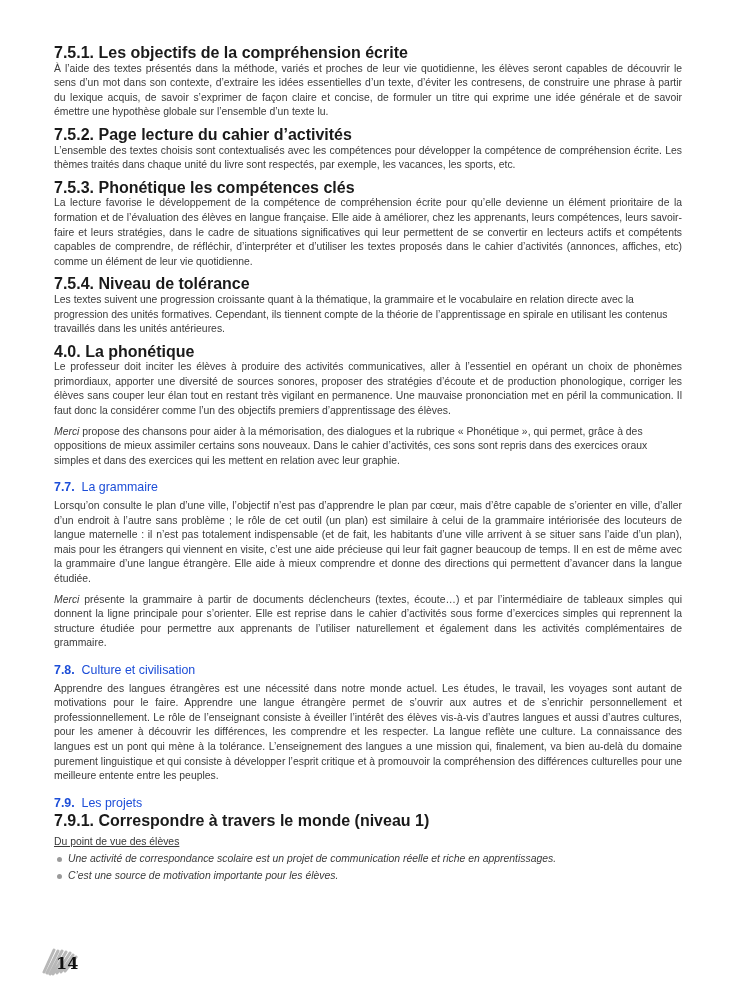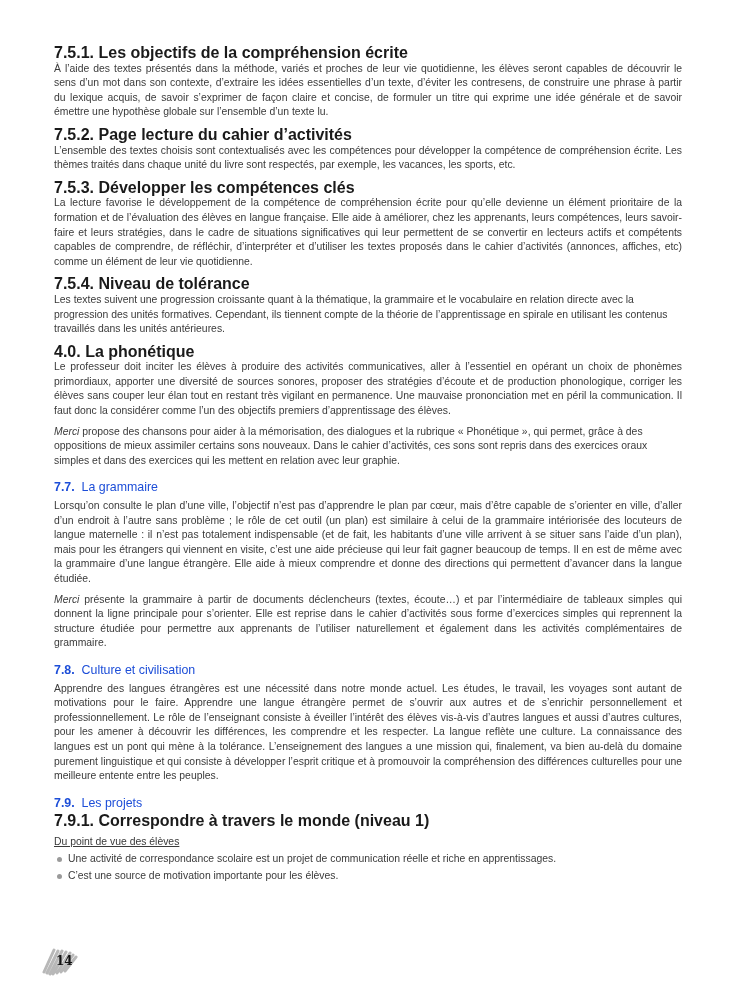--- a/index.html
+++ b/index.html
@@ -10,52 +10,52 @@
     color: #3a3a3a; font-size: 10.4px; line-height: 14.6px;
   }
   .h4 { font-weight: bold; color: #1a1a1a; font-size: 16px; margin: 0 0 1px 0; }
   .h3 { color: #1d4ed8; font-size: 12.4px; margin: 0 0 4px 0; }
   .h3 .num { font-weight: bold; }
   p { margin: 0; }
   .justify { text-align: justify; }
   .sec { margin-bottom: 8px; }
   .gap { height: 6px; }
   .subhead { text-decoration: underline; margin-top: 6px; margin-bottom: 2px; }
-  ul { list-style: none; padding: 0; margin: 0; }
+  ul { list-style: none; padding: 0; margin: 0; font-style: italic; }
   li { position: relative; padding-left: 14px; margin-bottom: 3px; }
   li::before {
     content: ""; position: absolute; left: 3px; top: 5px; width: 5px; height: 5px;
     border-radius: 50%; background: #9a9a9a;
   }
   .folio {
     position: absolute; left: 40px; top: 946px; width: 40px; height: 30px;
   }
   .folio svg { position: absolute; left: 0; top: 0; }
   .folio-num {
     position: absolute; left: 16px; top: 8px;
-    font-family: "DejaVu Serif", serif; font-weight: bold; font-size: 12px; color: #111; text-align: right;
+    font-family: "DejaVu Serif", serif; font-weight: bold; font-size: 16px; color: #111; text-align: right;
   }
 </style>
 </head>
 <body>
 
 <div class="page">
 
   <div class="sec">
     <div class="h4">7.5.1. Les objectifs de la compréhension écrite</div>
     <p class="justify">À  l’aide des textes présentés dans la méthode, variés et proches de leur vie quotidienne, les élèves seront capables de découvrir le sens d’un mot dans son contexte, d’extraire les idées essentielles d’un texte, d’éviter les contresens, de construire une phrase à partir du lexique acquis, de savoir s’exprimer de façon claire et concise, de formuler un titre qui exprime une idée générale et de savoir émettre une hypothèse globale sur l’ensemble d’un texte lu.</p>
   </div>
 
   <div class="sec">
     <div class="h4">7.5.2. Page lecture du cahier d’activités</div>
     <p class="justify">L’ensemble des textes choisis sont contextualisés avec les compétences pour développer la compétence de compréhension écrite. Les thèmes traités dans chaque unité du livre sont respectés, par exemple, les vacances, les sports, etc.</p>
   </div>
 
   <div class="sec">
-    <div class="h4">7.5.3. Développer les compétences clés</div>
+    <div class="h4">7.5.3. Phonétique les compétences clés</div>
     <p class="justify">La lecture favorise le développement de la compétence de compréhension écrite pour qu’elle devienne un élément prioritaire de la formation et de l’évaluation des élèves en langue française. Elle aide à améliorer, chez les apprenants, leurs compétences, leurs savoir-faire et leurs stratégies, dans le cadre de situations significatives qui leur permettent de se convertir en lecteurs actifs et compétents capables de comprendre, de réfléchir, d’interpréter et d’utiliser les textes proposés dans le cahier d’activités (annonces, affiches, etc) comme un élément de leur vie quotidienne.</p>
   </div>
 
   <div class="sec">
     <div class="h4">7.5.4. Niveau de tolérance</div>
     <p>Les textes suivent une progression croissante quant à la thématique, la grammaire et le vocabulaire en relation directe avec la progression des unités formatives. Cependant, ils tiennent compte de la théorie de l’apprentissage en spirale en utilisant les contenus travaillés dans les unités antérieures.</p>
   </div>
 
   <div class="sec">
     <div class="h4">4.0. La phonétique</div>

